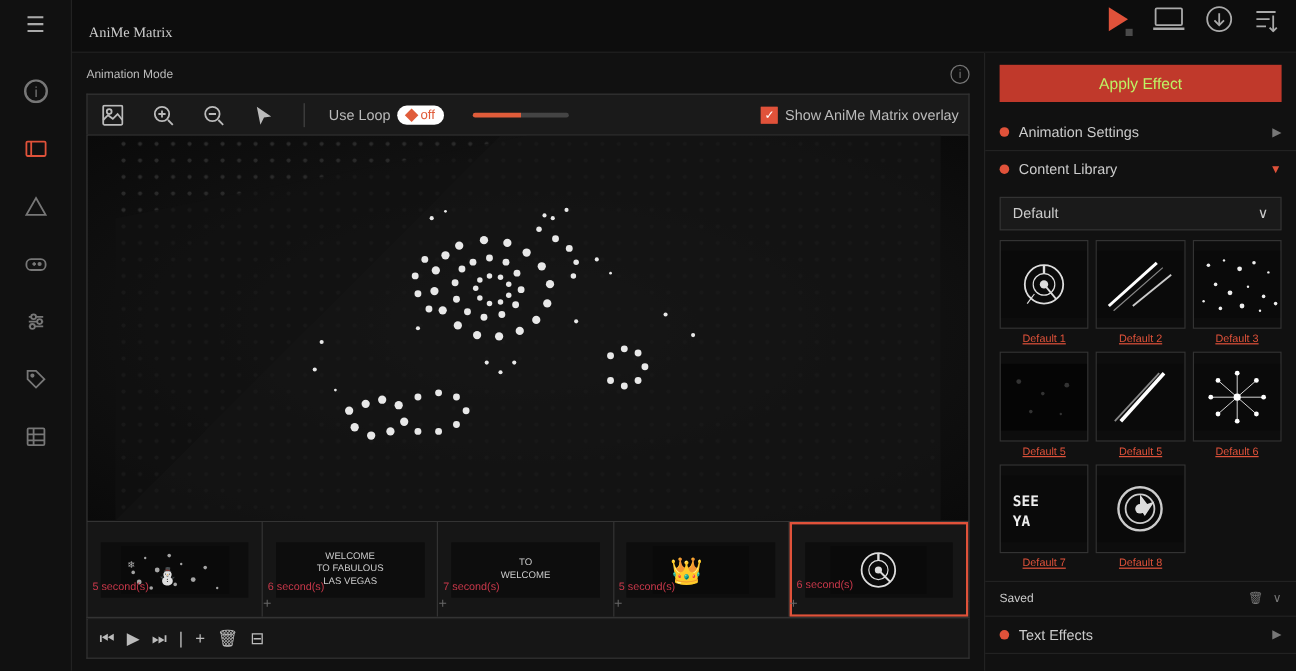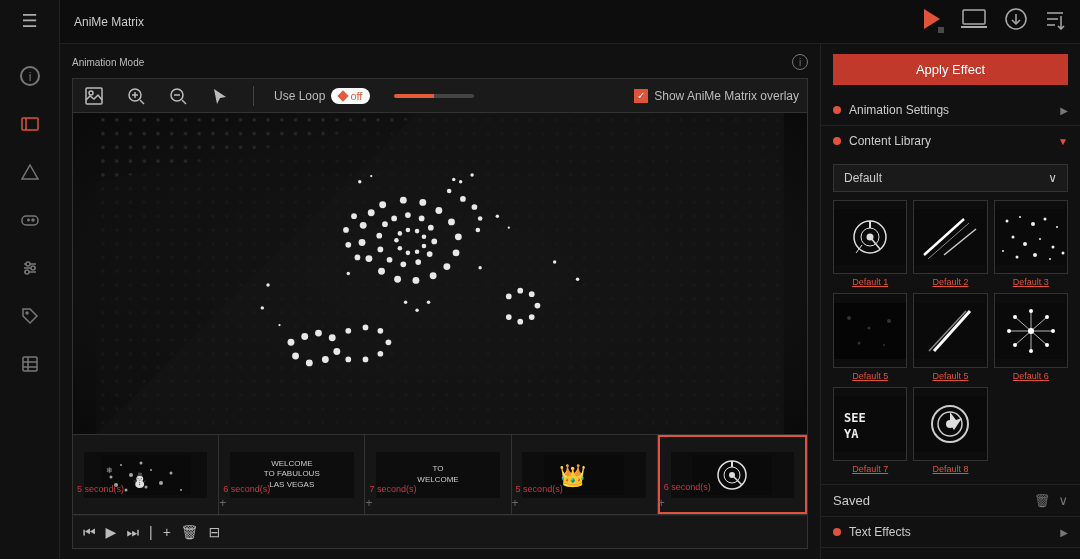--- a/index.html
+++ b/index.html
@@ -55,25 +55,26 @@
     .main-content {
       flex: 1;
       display: flex;
       flex-direction: column;
       background: #111;
     }
 
     
     .header {
       display: flex;
-      align-items: center;
+      align-items: flex-end;
       padding: 8px 14px;
       background: #0d0d0d;
       border-bottom: 1px solid #222;
       height: 44px;
+      font-family: Liberation Serif, serif;
     }
     .header-right {
       margin-left: auto;
       display: flex;
       align-items: center;
       gap: 16px;
     }
     .header-icon {
       color: #bbb;
       font-size: 18px;
@@ -284,21 +285,21 @@
     .right-panel {
       width: 260px;
       background: #111;
       border-left: 1px solid #222;
       display: flex;
       flex-direction: column;
     }
 
     .apply-effect-btn {
       background: #c0392b;
-      color: #ffffff;
+      color: #bef264;
       border: none;
       padding: 8px 20px;
       font-size: 13px;
       cursor: pointer;
       margin: 10px 12px;
       width: calc(100% - 24px);
       text-align: center;
     }
 
     .panel-section {
@@ -374,21 +375,21 @@
       text-decoration: underline;
     }
 
     
     .saved-section {
       display: flex;
       align-items: center;
       padding: 8px 12px;
       border-top: 1px solid #222;
       color: #ccc;
-      font-size: 13px;
+      font-size: 10px;
     }
     .saved-label { flex: 1; }
     .saved-icons {
       display: flex;
       align-items: center;
       gap: 8px;
       color: #777;
     }
 
     

